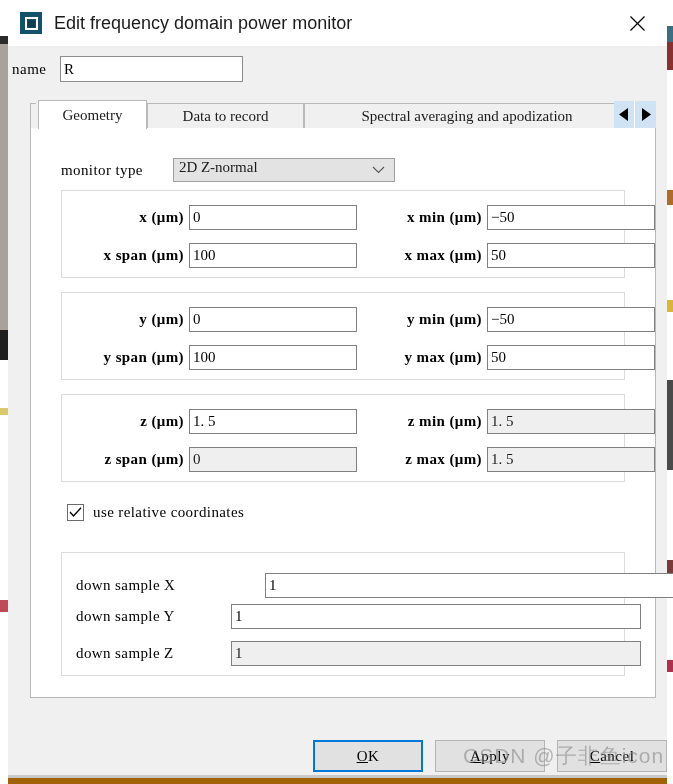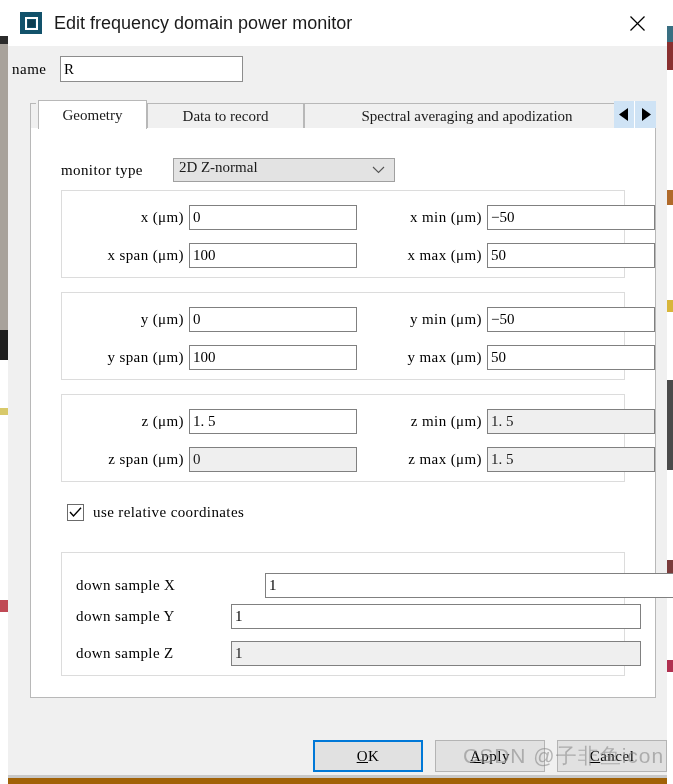--- a/index.html
+++ b/index.html
@@ -294,21 +294,21 @@
   .fld.disabled {
     background: #efefef;
     color: #1a1a1a;
   }
 
   
   .r-left  { left: 12px; }
   .r-right { left: 310px; justify-content: space-between; }
   .row-a { top: 14px; }
   .row-b { top: 52px; }
-  .lbl-coord { width: 110px; }
+  .lbl-coord { width: 110px; font-weight: bold; }
   .fld-coord { width: 168px; }
 
   
   .ds-row { left: 14px; }
   .ds-row .lbl { width: 150px; text-align: left; }
   .ds-row .fld { width: 410px; }
   .ds-a { top: 20px; gap: 34px; }
   .ds-b { top: 51px; }
   .ds-c { top: 88px; }
 

